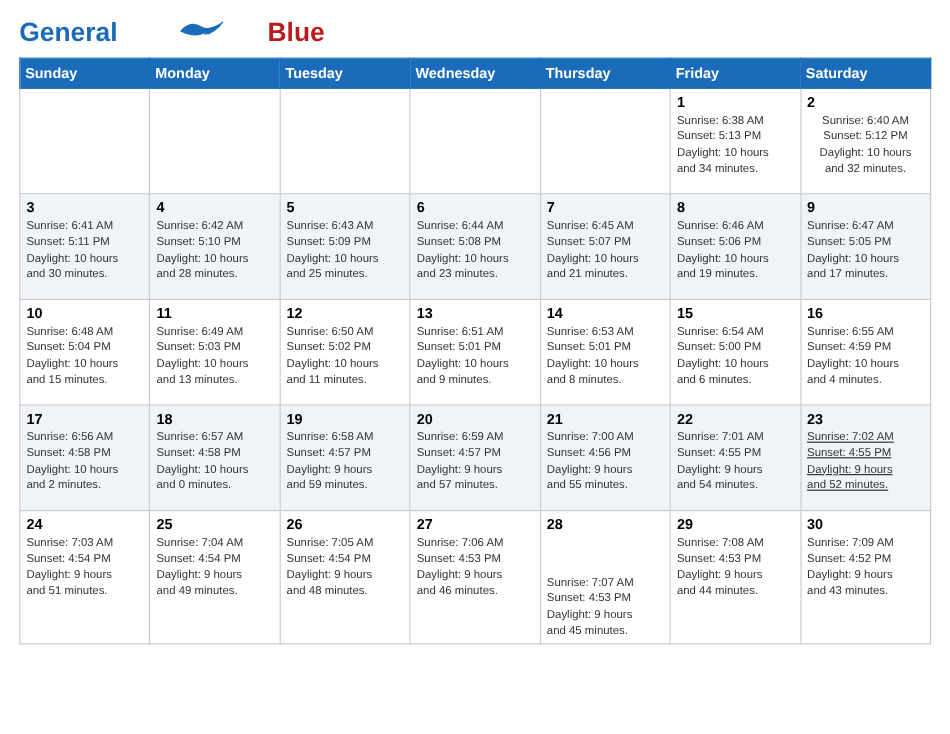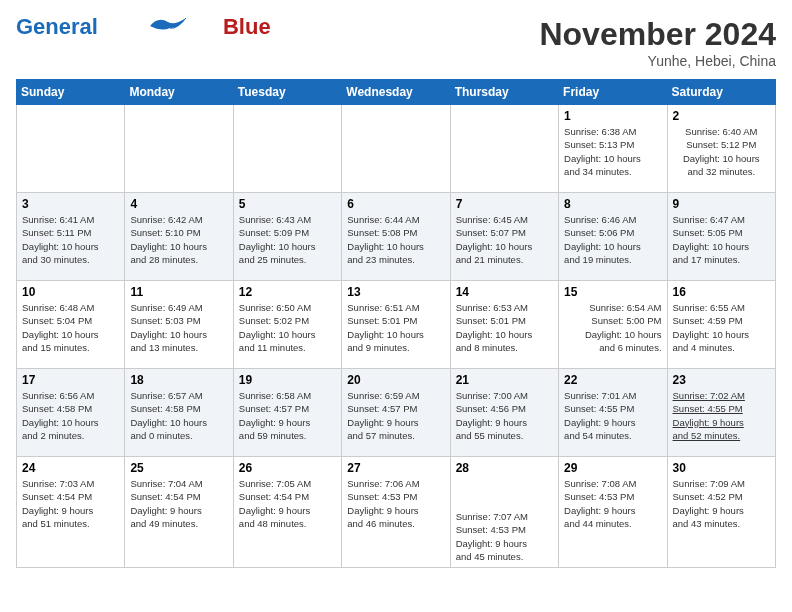--- a/index.html
+++ b/index.html
@@ -90,24 +90,20 @@
   <div class="logo">
     <div style="display:flex;align-items:center;">
       <span class="logo-text"><span>General</span></span>
       <svg class="logo-bird" viewBox="0 0 36 22" xmlns="http://www.w3.org/2000/svg">
         <path d="M0 12 Q8 2 18 8 Q24 12 36 4 Q30 14 20 14 Q12 18 0 12Z" fill="#1a6bba"></path>
         <path d="M20 14 Q26 16 36 4" fill="none" stroke="#1a6bba" stroke-width="1"></path>
       </svg>
     </div>
     <span class="logo-text" style="color:#b91c1c;font-size:22px;font-weight:bold;margin-left:37px;">Blue</span>
   </div>
-  <div class="title-block">
-    <div class="month-title">November 2024</div>
-    <div class="location">Yunhe, Hebei, China</div>
-  </div>
 </div>
 
 <table class="calendar">
   <thead>
     <tr id="header-row">
         <th>Sunday</th>
         <th>Monday</th>
         <th>Tuesday</th>
         <th>Wednesday</th>
         <th>Thursday</th>
@@ -219,21 +215,21 @@
         </td>
         <td>
           <span class="day-num">14</span>
           <div class="day-info" style="white-space: pre-line;">Sunrise: 6:53 AM
 Sunset: 5:01 PM
 Daylight: 10 hours
 and 8 minutes.</div>
         </td>
         <td>
           <span class="day-num">15</span>
-          <div class="day-info" style="white-space: pre-line; text-align: right;">Sunrise: 6:54 AM
+          <div class="day-info" style="white-space: pre-line;">Sunrise: 6:54 AM
 Sunset: 5:00 PM
 Daylight: 10 hours
 and 6 minutes.</div>
         </td>
         <td>
           <span class="day-num">16</span>
           <div class="day-info" style="white-space: pre-line;">Sunrise: 6:55 AM
 Sunset: 4:59 PM
 Daylight: 10 hours
 and 4 minutes.</div>

